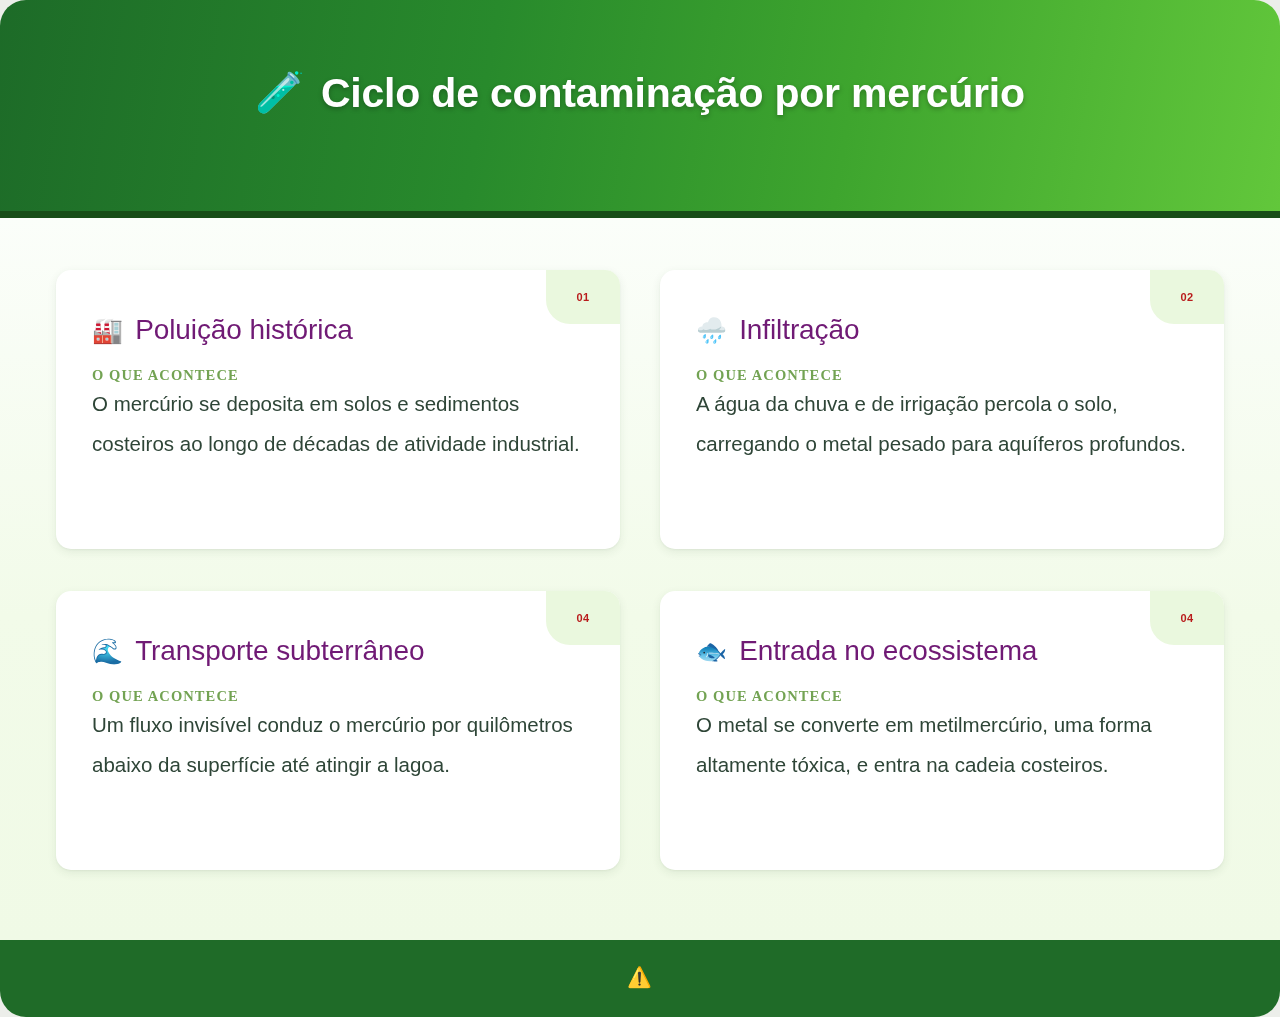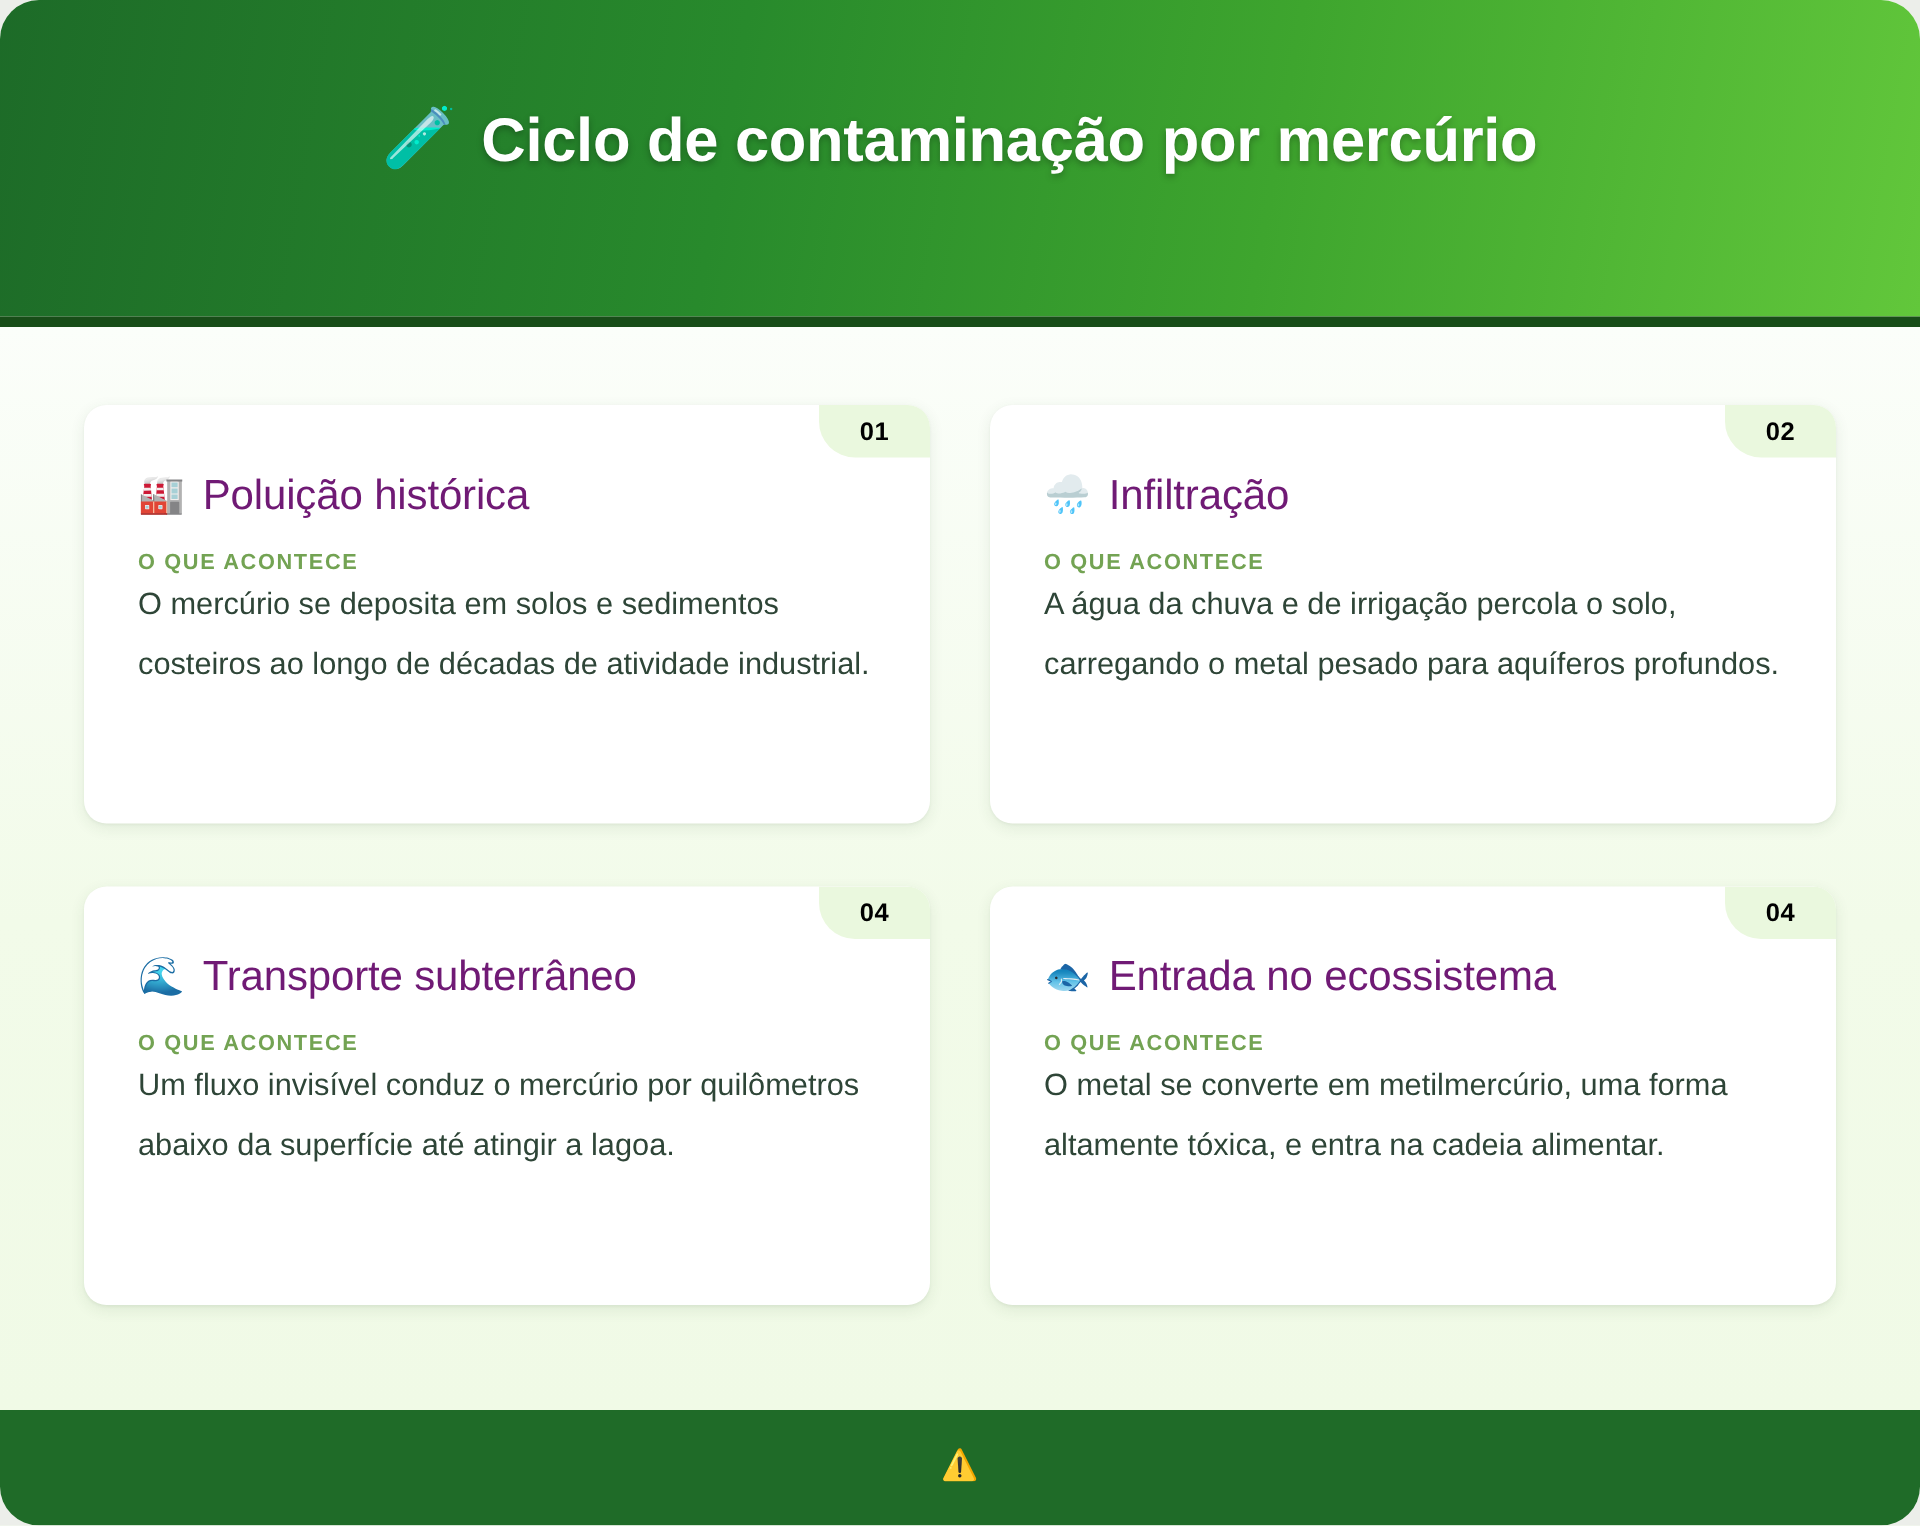--- a/index.html
+++ b/index.html
@@ -89,29 +89,29 @@
     box-shadow: 0 3px 10px rgba(40, 80, 40, 0.09), 0 1px 2px rgba(40,80,40,0.05);
     padding: 44px 36px 22px 36px;
     box-sizing: border-box;
     overflow: hidden;
   }
   .card-badge {
     position: absolute;
     top: 0;
     right: 0;
     width: 74px;
-    height: 35px;
+    height: 54px;
     background: #eaf8de;
     border-bottom-left-radius: 24px;
     display: flex;
     align-items: center;
     justify-content: center;
-    font-size: 17px;
+    font-size: 11px;
     font-weight: bold;
-    color: #000000;
+    color: #b91c1c;
     letter-spacing: 0.3px;
   }
   .card-title-row {
     display: flex;
     align-items: center;
     gap: 12px;
   }
   .card-icon {
     font-size: 25px;
     line-height: 1;
@@ -121,20 +121,21 @@
     font-weight: normal;
     color: #701a75;
     letter-spacing: -0.1px;
   }
   .card-label {
     margin-top: 21px;
     font-size: 14.5px;
     font-weight: bold;
     color: #73a353;
     letter-spacing: 1.1px;
+    font-family: Liberation Serif, serif;
   }
   .card-desc {
     font-size: 20.5px;
     line-height: 40px;
     color: #2e4537;
   }
 
   
   .footer {
     flex: 0 0 77px;
@@ -201,21 +202,21 @@
         <div class="card-desc">Um fluxo invisível conduz o mercúrio por quilômetros abaixo da superfície até atingir a lagoa.</div>
       </div>
 
       <div class="card">
         <div class="card-badge">04</div>
         <div class="card-title-row">
           <span class="card-icon">🐟</span>
           <span class="card-title">Entrada no ecossistema</span>
         </div>
         <div class="card-label">O QUE ACONTECE</div>
-        <div class="card-desc">O metal se converte em metilmercúrio, uma forma altamente tóxica, e entra na cadeia alimentar.</div>
+        <div class="card-desc">O metal se converte em metilmercúrio, uma forma altamente tóxica, e entra na cadeia costeiros.</div>
       </div>
 
     </div>
   </div>
 
   <div class="footer">
     <span class="footer-icon">⚠️</span>
   </div>
 
 </div>

